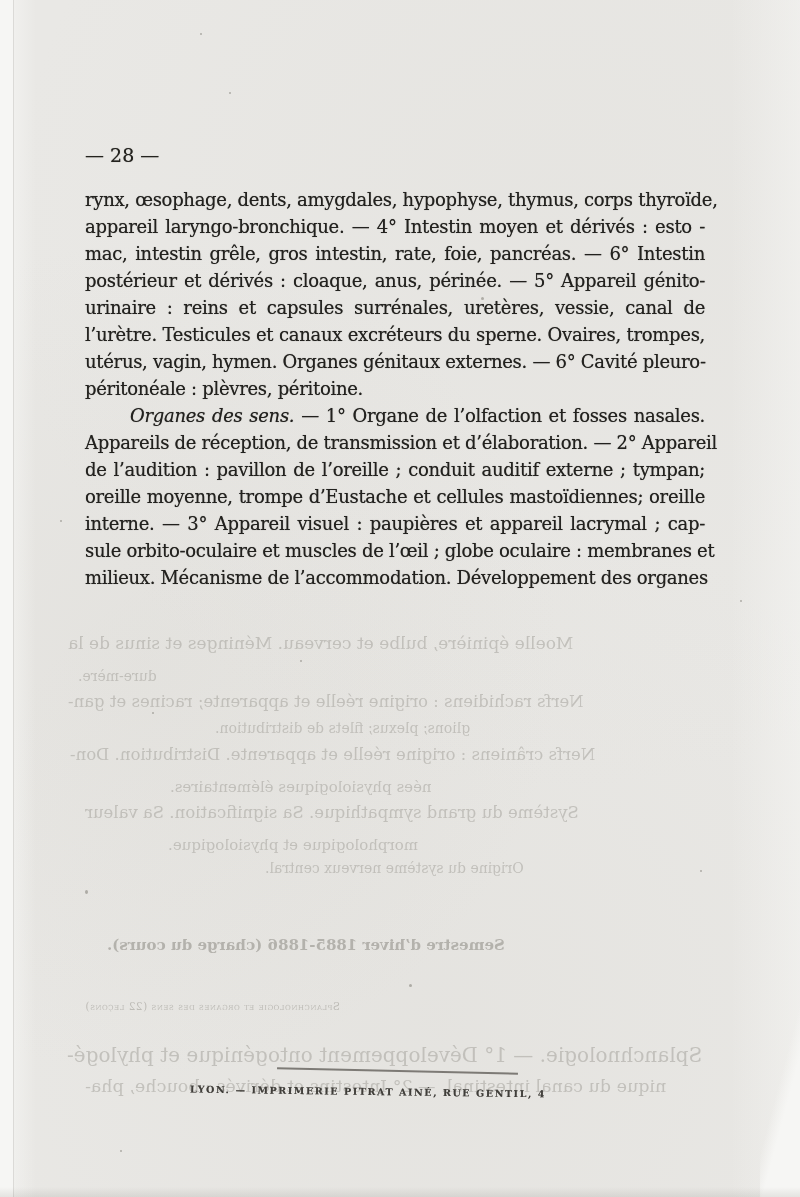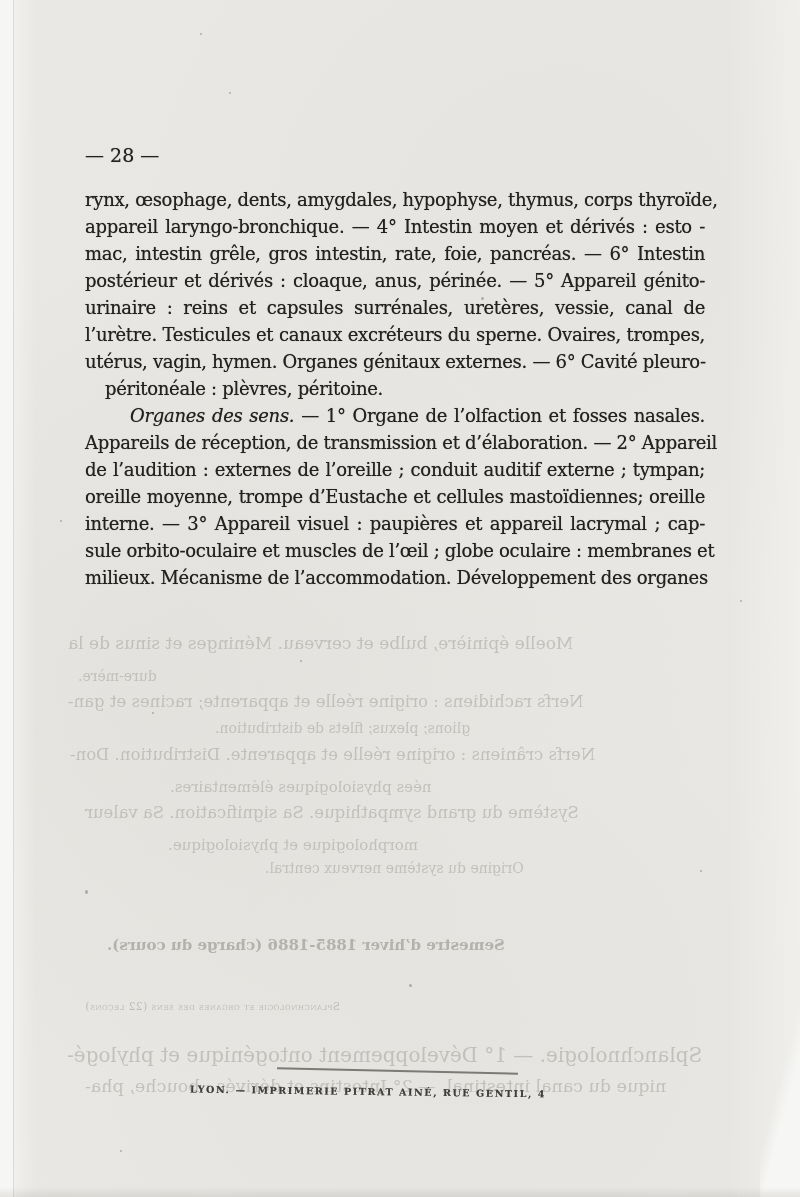--- a/index.html
+++ b/index.html
@@ -27,21 +27,21 @@
     font-size:19px;color:#24231f;
     text-shadow:0 0 .7px rgba(32,32,28,.6);
   }
   .text-block{position:absolute;left:85px;top:186px;width:620px;color:#22211e;}
   .tline{
     height:27px;line-height:27px;font-size:18px;letter-spacing:-.3px;
     white-space:nowrap;
     text-align:justify;text-align-last:justify;
     text-shadow:0 0 .7px rgba(30,30,27,.65);
   }
-  .tline.para-end{text-align-last:left;margin-left:20px;}
+  .tline.para-end{text-align-last:left;}
   .tline.indented{padding-left:45px;width:575px;}
   .lead-italic{font-style:italic;margin-top:18px;}
 
   
   .ghost{
     position:absolute;
     transform:scaleX(-1);
     transform-origin:center;
     white-space:nowrap;
     color:#a9a7a1;opacity:.58;
@@ -81,21 +81,21 @@
     <div class="tline">appareil laryngo-bronchique. — 4° Intestin moyen et dérivés : esto -</div>
     <div class="tline">mac, intestin grêle, gros intestin, rate, foie, pancréas. — 6° Intestin</div>
     <div class="tline">postérieur et dérivés : cloaque, anus, périnée. — 5° Appareil génito-</div>
     <div class="tline">urinaire : reins et capsules surrénales, uretères, vessie, canal de</div>
     <div class="tline">l’urètre. Testicules et canaux excréteurs du sperne. Ovaires, trompes,</div>
     <div class="tline">utérus, vagin, hymen. Organes génitaux externes. — 6° Cavité pleuro-</div>
     <div class="tline para-end">péritonéale : plèvres, péritoine.</div>
 
     <div class="tline indented"><span class="lead-italic">Organes des sens.</span><span> — 1° Organe de l’olfaction et fosses nasales.</span></div>
     <div class="tline">Appareils de réception, de transmission et d’élaboration. — 2° Appareil</div>
-    <div class="tline">de l’audition : externes de l’oreille ; conduit auditif externe ; tympan;</div>
+    <div class="tline">de l’audition : pavillon de l’oreille ; conduit auditif externe ; tympan;</div>
     <div class="tline">oreille moyenne, trompe d’Eustache et cellules mastoïdiennes; oreille</div>
     <div class="tline">interne. — 3° Appareil visuel : paupières et appareil lacrymal ; cap-</div>
     <div class="tline">sule orbito-oculaire et muscles de l’œil ; globe oculaire : membranes et</div>
     <div class="tline">milieux. Mécanisme de l’accommodation. Développement des organes</div>
   </div>
 
   <div class="ghost" style="top:633px;left:68px;font-size:17px;">Moelle épinière, bulbe et cerveau. Méninges et sinus de la</div>
   <div class="ghost" style="top:668px;left:78px;font-size:14px;">dure-mère.</div>
   <div class="ghost" style="top:692px;left:68px;font-size:16.5px;">Nerfs rachidiens : origine réelle et apparente; racines et gan-</div>
   <div class="ghost" style="top:720px;left:215px;font-size:14px;">glions; plexus; filets de distribution.</div>

